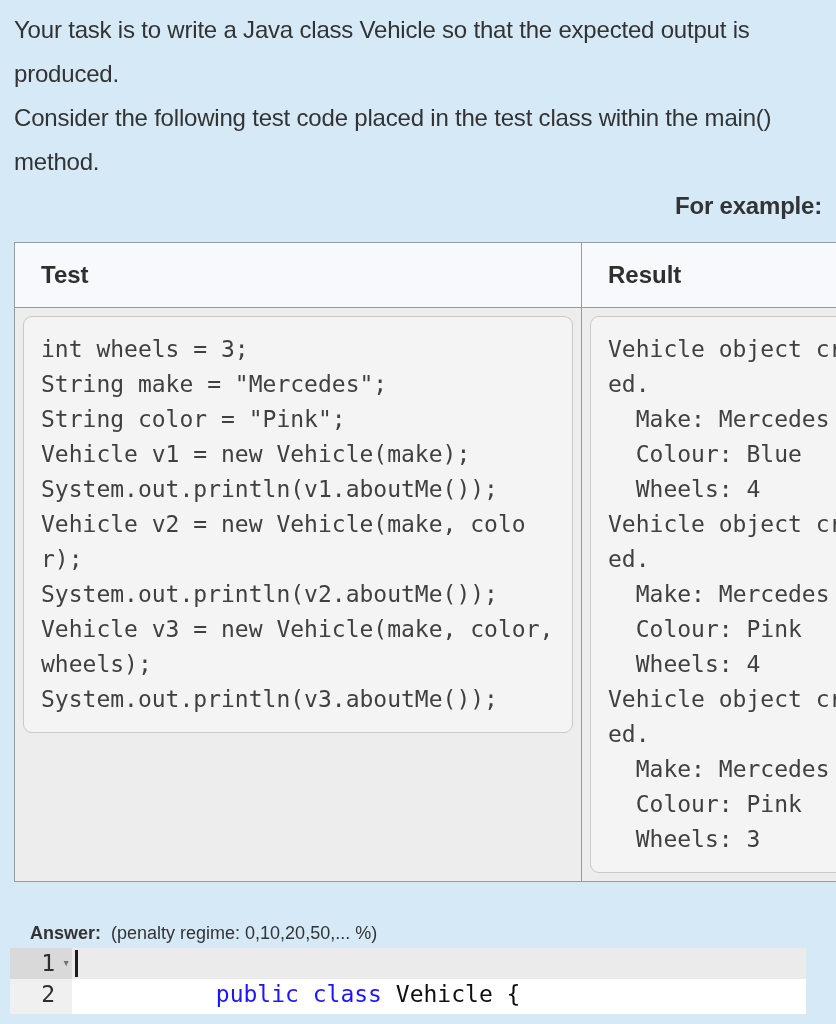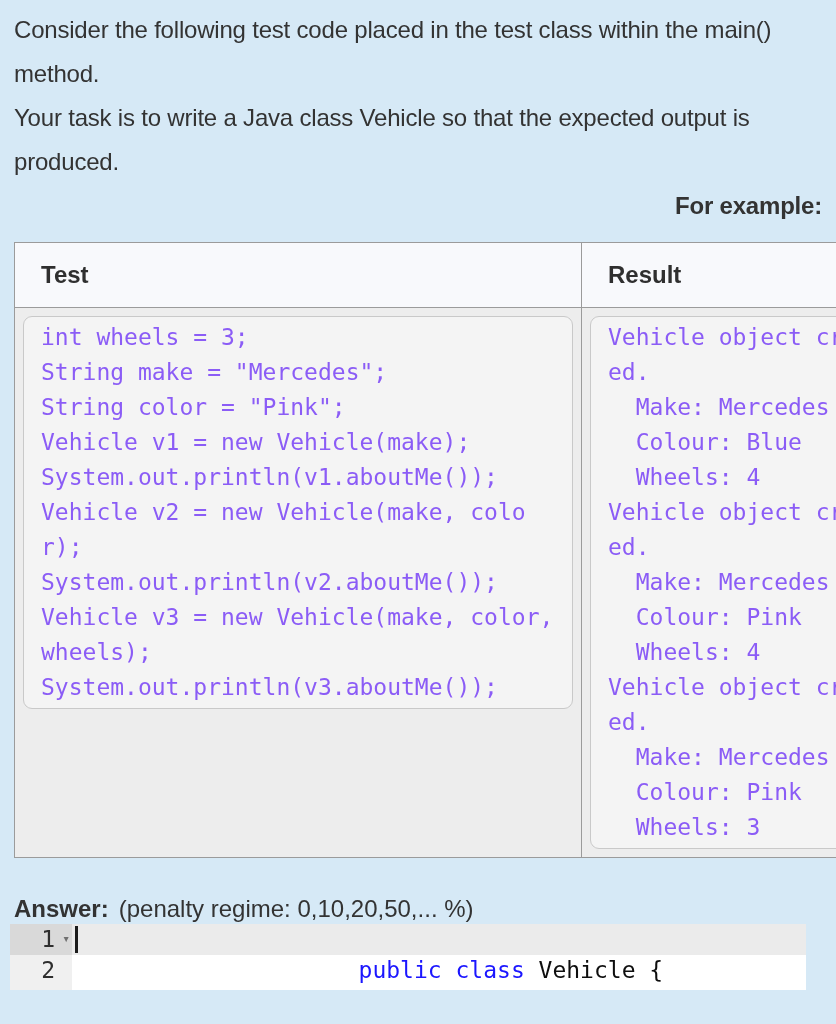--- a/index.html
+++ b/index.html
@@ -24,63 +24,63 @@
   table.example th{
     width:514px;background:var(--header-bg,#f8f9fc);
     font-size:24px;font-weight:bold;text-align:left;
     padding:18px 26px;color:#2f2f2f;margin-left:16px;
   }
   table.example th:last-child{width:286px;}
   table.example td{vertical-align:top;background:var(--cell-bg,#ededed);padding:8px;}
   table.example pre{
     margin:0;background:var(--pre-bg,#f4f4f4);
     border:1px solid var(--pre-border,#c9c9c9);border-radius:9px;
-    padding:3px 17px;
+    padding:15px 17px;
     font-family:"DejaVu Sans Mono","Liberation Mono",monospace;
-    font-size:23px;line-height:35px;color:#8b5cf6;
+    font-size:23px;line-height:35px;color:#404040;
     white-space:pre-wrap;word-break:break-all;overflow-wrap:break-word;
   }
 
   
-  .answer-row{margin:36px 0 0 0;font-size:24px;line-height:30px;}
+  .answer-row{margin:36px 0 0 16px;font-size:18px;line-height:30px;}
   .answer-row strong{font-weight:bold;margin-right:10px;}
 
   
   .editor{
     position:relative;margin-left:-4px;margin-top:0;
     width:796px;height:66px;overflow:hidden;
     background:var(--editor-bg,#ffffff);
     font-family:"DejaVu Sans Mono","Liberation Mono",monospace;
     font-size:23px;line-height:31px;
   }
   .gutter-col{position:absolute;left:0;top:0;width:62px;height:100%;background:var(--gutter-bg,#f0f0f0);}
   .ed-row{position:relative;display:flex;height:31px;}
   .gutter-cell{
     position:relative;width:62px;box-sizing:border-box;flex:0 0 62px;
     text-align:right;padding-right:17px;color:#2e2e2e;z-index:1;
   }
   .ed-row.active .gutter-cell{background:var(--gutter-active-bg,#d9d9d9);}
   .fold{position:absolute;right:2px;top:-1px;font-size:13px;color:#707070;line-height:31px;}
-  .code-cell{position:relative;flex:1 1 auto;padding-left:33px;white-space:pre;z-index:1;text-align:center;}
+  .code-cell{position:relative;flex:1 1 auto;padding-left:33px;white-space:pre;z-index:1;}
   .ed-row.active .code-cell{background:var(--active-line-bg,#ebebeb);}
   .kw{color:var(--keyword-color,#1b16ff);}
   .plain{color:#0e0e0e;}
   .comment{color:var(--comment-color,#4c886b);}
   .cursor{position:absolute;left:3px;top:2px;width:3px;height:27px;background:#1c1c1c;}
 </style>
 </head>
 <body style="--page-bg: #d6e9f6; --text-color: #333333; --table-border: #9b9b9b; --header-bg: #f8f9fc; --cell-bg: #ededed; --pre-bg: #f4f4f4; --pre-border: #c9c9c9; --editor-bg: #ffffff; --gutter-bg: #f0f0f0; --gutter-active-bg: #d9d9d9; --active-line-bg: #ebebeb; --keyword-color: #1b16ff; --comment-color: #4c886b;">
 
 <main class="page">
 
   <section class="intro">
+    <p>Your task is to write a Java class Vehicle so that the expected output is
+produced.</p>
     <p>Consider the following test code placed in the test class within the main()
 method.</p>
-    <p>Your task is to write a Java class Vehicle so that the expected output is
-produced.</p>
     <p class="example-heading">For example:</p>
   </section>
 
   <table class="example">
     <thead>
       <tr>
         <th>Test</th>
         <th>Result</th>
       </tr>
     </thead>

